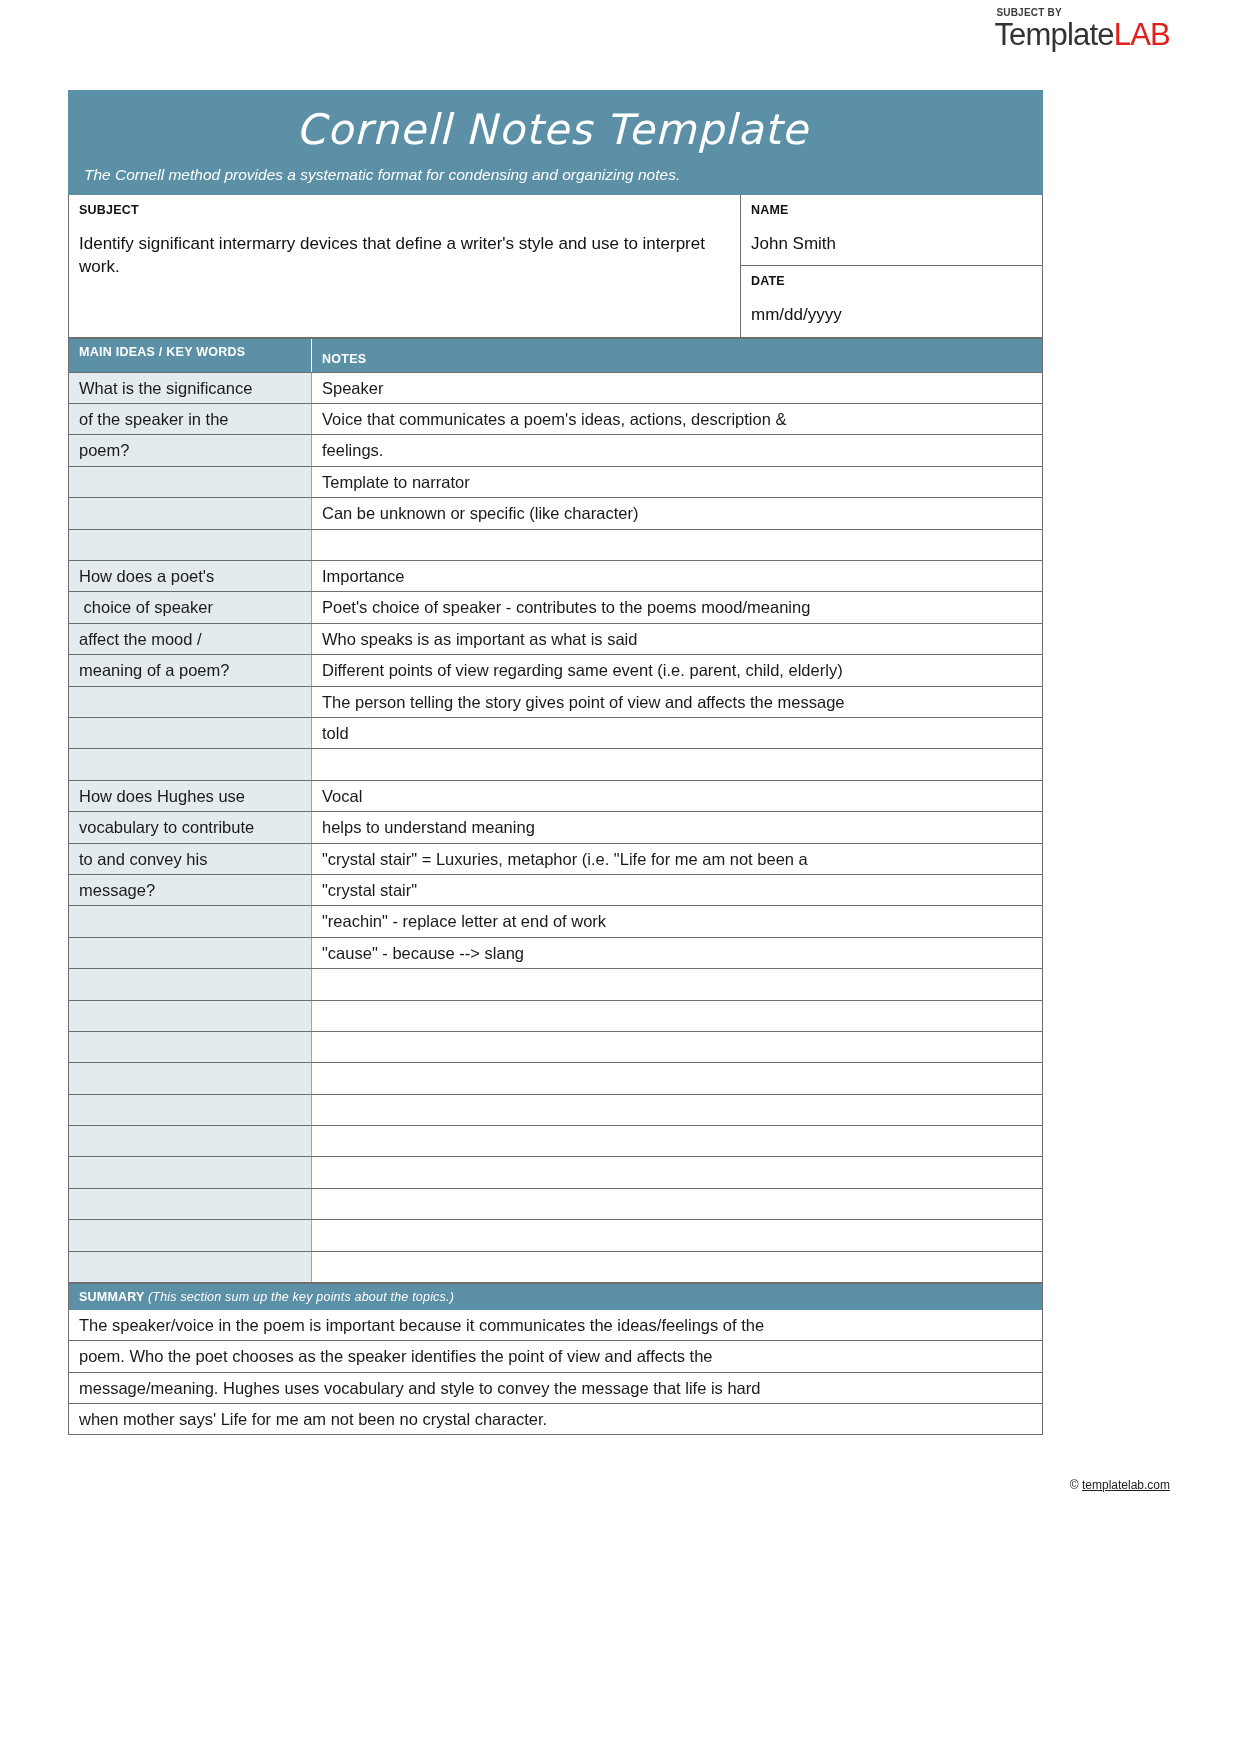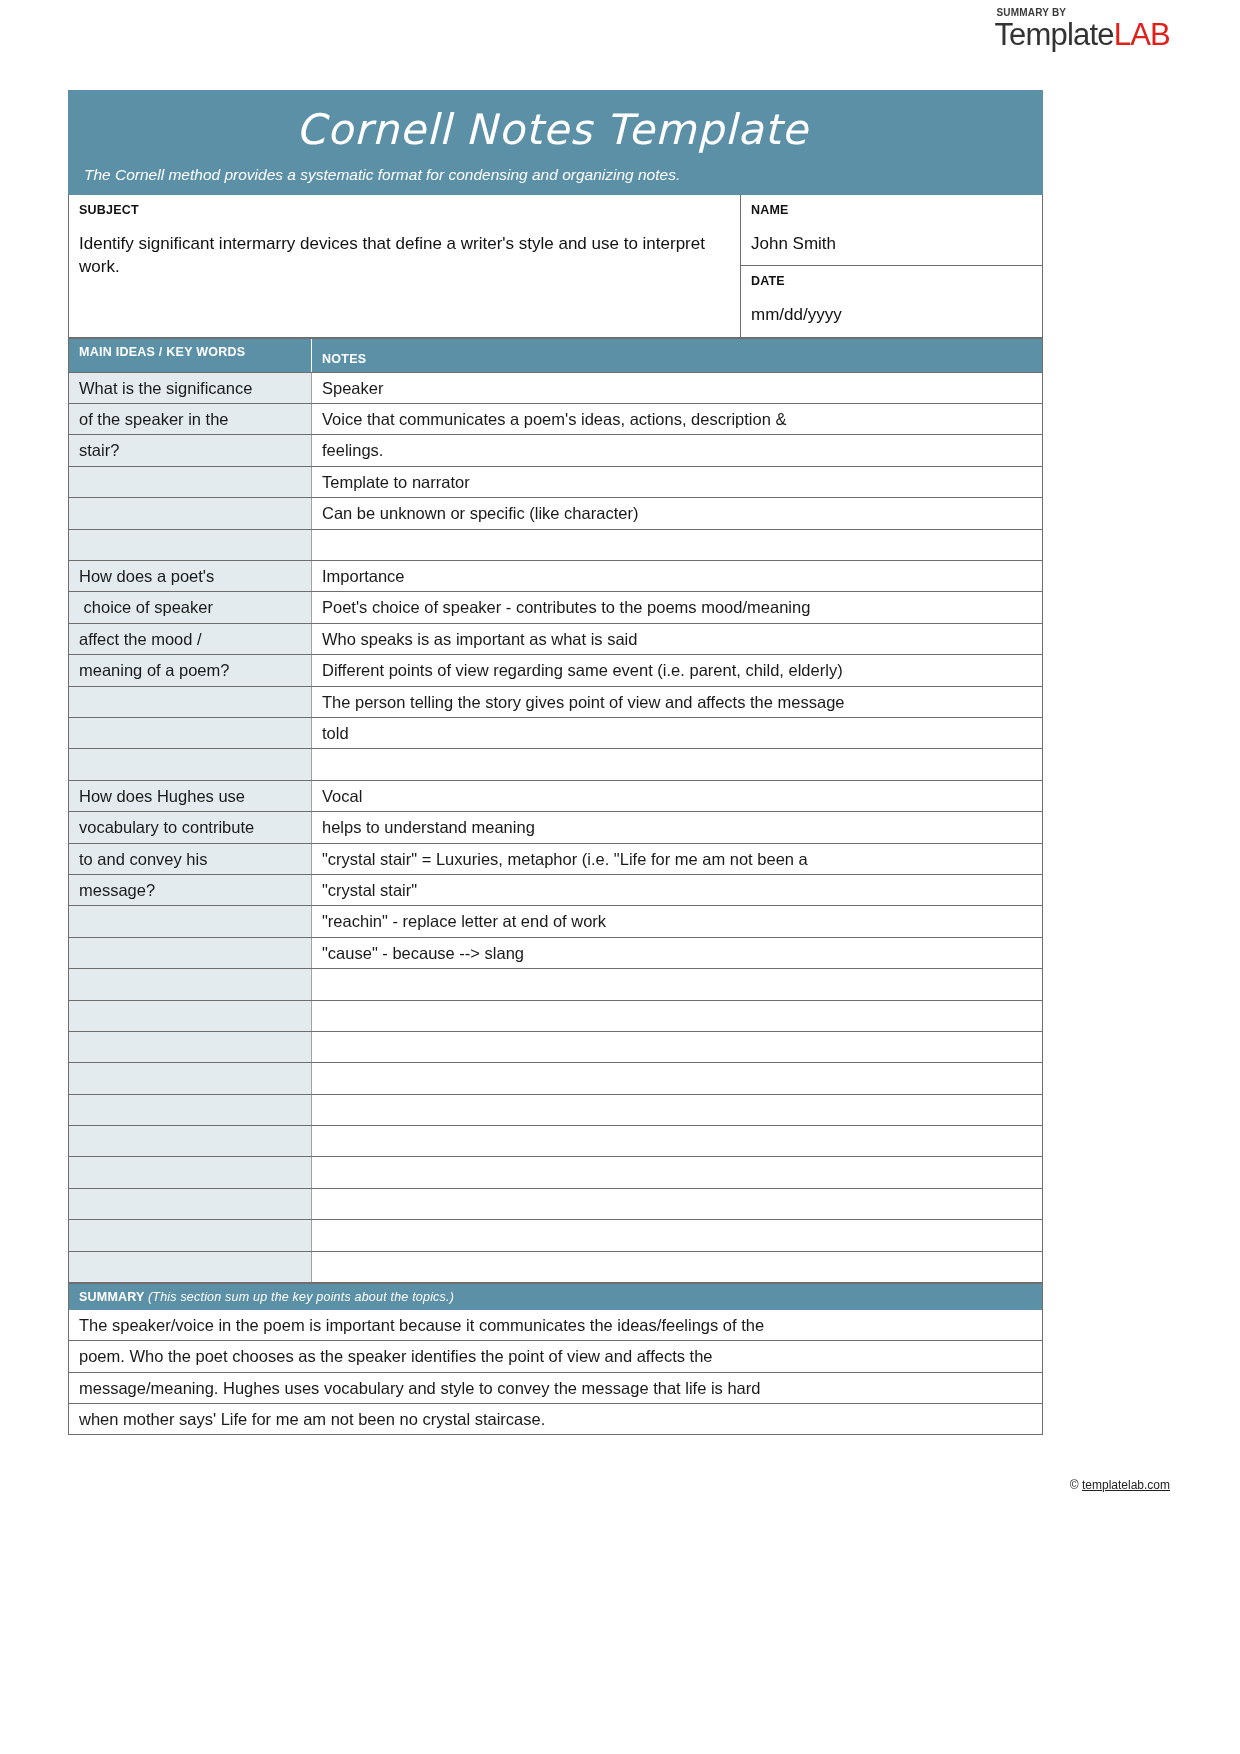--- a/index.html
+++ b/index.html
@@ -199,21 +199,21 @@
     top: 1478px;
     font-size: 12px;
     color: #222;
   }
   .footer .site { text-decoration: underline; }
 </style>
 </head>
 <body>
 
 <div class="brand">
-  <span class="brand-created">SUMMARY BY</span>
+  <span class="brand-created">SUBJECT BY</span>
   <span class="brand-name">
     <span class="brand-part-1">Template</span><span class="brand-part-2">LAB</span>
   </span>
 </div>
 
 <div class="sheet">
 
   <div class="header-band">
     <div class="doc-title">Cornell Notes Template</div>
     <div class="doc-subtitle">The Cornell method provides a systematic format for condensing and organizing notes.</div>
@@ -244,21 +244,21 @@
     <div id="grid-rows">
         <div class="row">
           <div class="cell-key">What is the significance</div>
           <div class="cell-notes">Speaker</div>
         </div>
         <div class="row">
           <div class="cell-key">of the speaker in the</div>
           <div class="cell-notes">Voice that communicates a poem's ideas, actions, description &amp;</div>
         </div>
         <div class="row">
-          <div class="cell-key">stair?</div>
+          <div class="cell-key">poem?</div>
           <div class="cell-notes">feelings.</div>
         </div>
         <div class="row">
           <div class="cell-key"></div>
           <div class="cell-notes">Template to narrator</div>
         </div>
         <div class="row">
           <div class="cell-key"></div>
           <div class="cell-notes">Can be unknown or specific (like character)</div>
         </div>
@@ -361,20 +361,20 @@
       </div>
   </div>
 
   <div class="summary-head">
     <span class="sum-label">SUMMARY </span><span class="sum-note">(This section sum up the key points about the topics.)</span>
   </div>
   <div class="summary-body" id="summary-body">
       <div class="summary-line">The speaker/voice in the poem is important because it communicates the ideas/feelings of the</div>
       <div class="summary-line">poem. Who the poet chooses as the speaker identifies the point of view and affects the</div>
       <div class="summary-line">message/meaning. Hughes uses vocabulary and style to convey the message that life is hard</div>
-      <div class="summary-line">when mother says' Life for me am not been no crystal staircase.</div>
+      <div class="summary-line">when mother says' Life for me am not been no crystal character.</div>
     </div>
 
 </div>
 
 <div class="footer">
   <span>© </span><span class="site">templatelab.com</span>
 </div>
 
 </body></html>

